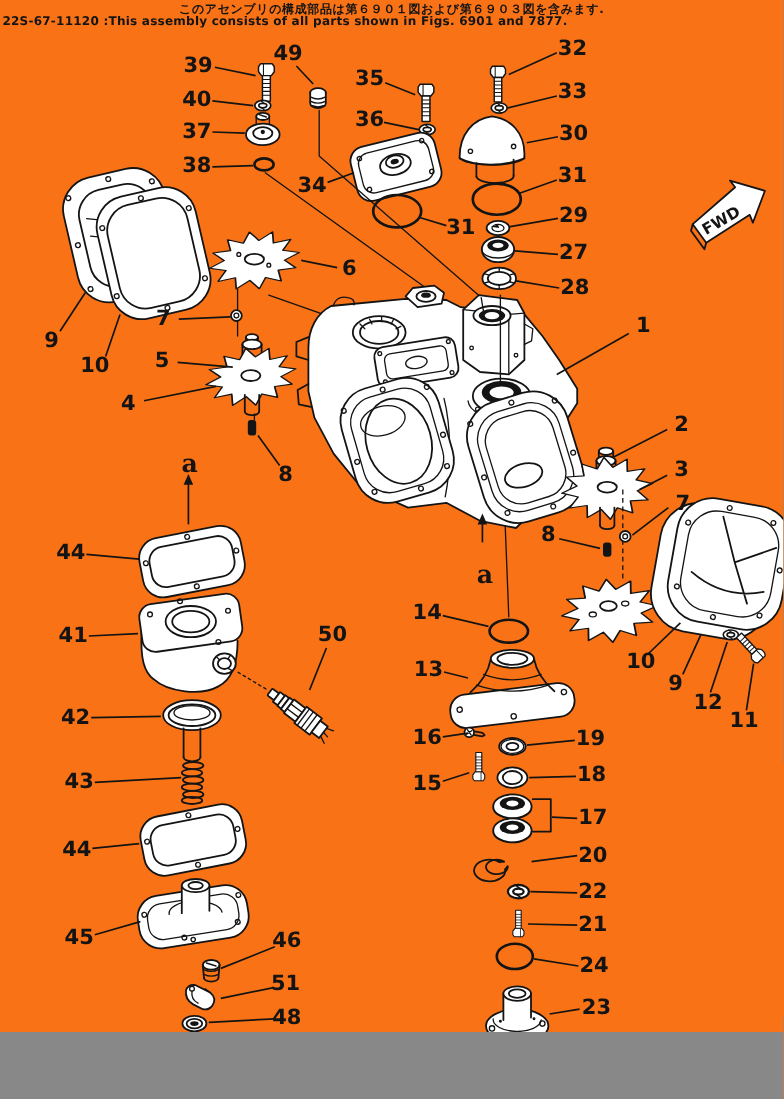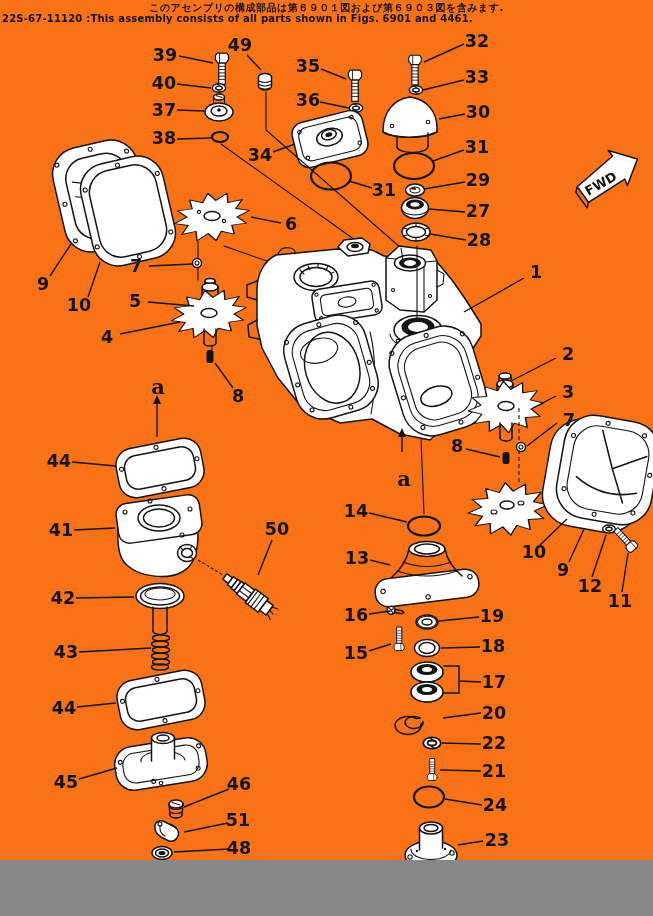--- a/index.html
+++ b/index.html
@@ -18,21 +18,21 @@
   .dark{fill:#141414;stroke:none;}
   .callout-txt{font-family:"DejaVu Sans",sans-serif;font-size:17.5px;font-weight:700;fill:#141414;}
   .marker-txt{font-family:"DejaVu Serif",serif;font-size:21px;font-weight:700;fill:#141414;}
   .fwd-txt{font-family:"DejaVu Sans",sans-serif;font-size:13px;font-weight:700;fill:#141414;}
 </style>
 </head>
 <body>
 
 <div id="page">
   <div id="note-jp">このアセンブリの構成部品は第６９０１図および第６９０３図を含みます.</div>
-  <div id="note-en">22S-67-11120 :This assembly consists of all parts shown in Figs. 6901 and 4461.</div>
+  <div id="note-en">22S-67-11120 :This assembly consists of all parts shown in Figs. 6901 and 7877.</div>
 
   <svg id="art" width="653" height="916" viewBox="0 0 653 916">
     <defs>
       <g id="star12">
         <path d="M40,0 L26.1,7 L34.6,20 L19.1,19.1 L20,34.6 L7,26.1 L0,40 L-7,26.1 L-20,34.6 L-19.1,19.1 L-34.6,20 L-26.1,7 L-40,0 L-26.1,-7 L-34.6,-20 L-19.1,-19.1 L-20,-34.6 L-7,-26.1 L0,-40 L7,-26.1 L20,-34.6 L19.1,-19.1 L34.6,-20 L26.1,-7 Z" class="lnw"></path>
       </g>
       <g id="boltv">
         <path d="M-8,2 L-6,-1 L6,-1 L8,2 L8,7 L5,11 L-5,11 L-8,7 Z" class="lnw"></path>
         <line x1="-3" y1="-1" x2="-3" y2="11" class="ln thin"></line>
         <rect x="-4" y="11" width="8" height="26" class="lnw"></rect>

